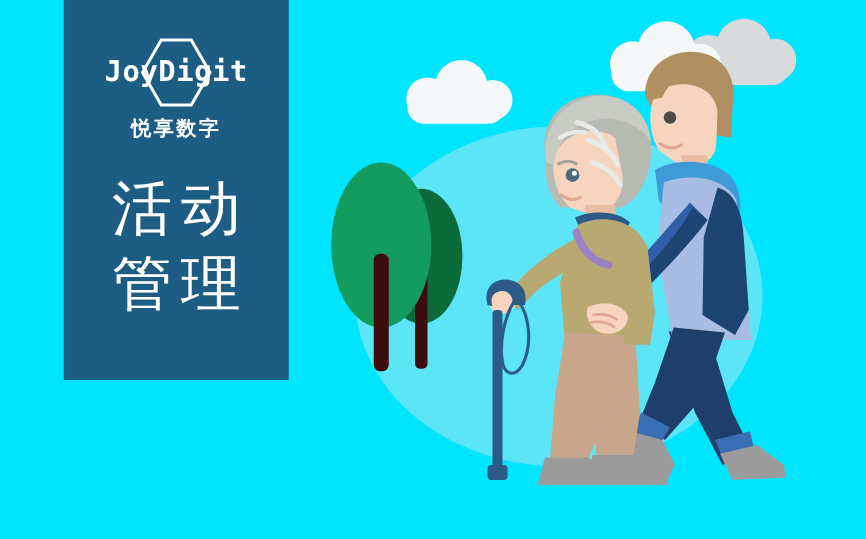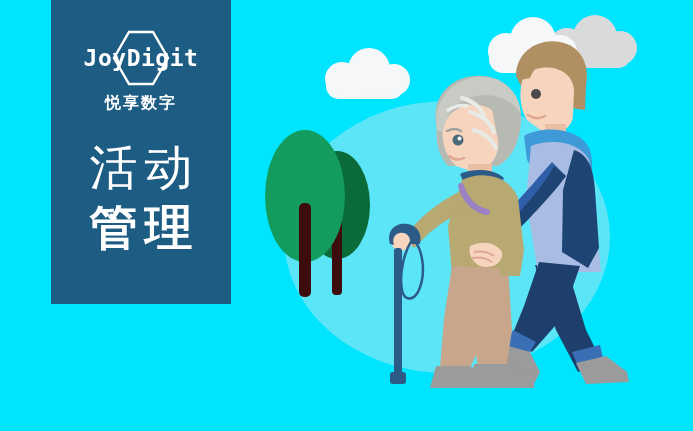--- a/index.html
+++ b/index.html
@@ -33,21 +33,21 @@
     letter-spacing:2px;line-height:1;
     font-family:"DejaVu Sans","Liberation Sans",sans-serif;
   }
   .title-big{
     margin-top:27px;color:#ffffff;
     font-size:48px;line-height:58px;letter-spacing:7px;
     text-align:center;font-weight:300;
     font-family:"DejaVu Sans","Liberation Sans",sans-serif;
     text-indent:7px;
   }
-  .title-big.bold{font-weight:bold;margin-top:2px;}
+  .title-big.bold{font-weight:normal;margin-top:2px;}
 
   
   .illus{position:absolute;left:0;top:0;width:693px;height:431px;}
 </style>
 </head>
 <body>
 
 <div id="stage">
 
   <svg class="illus" viewBox="0 0 693 431">

